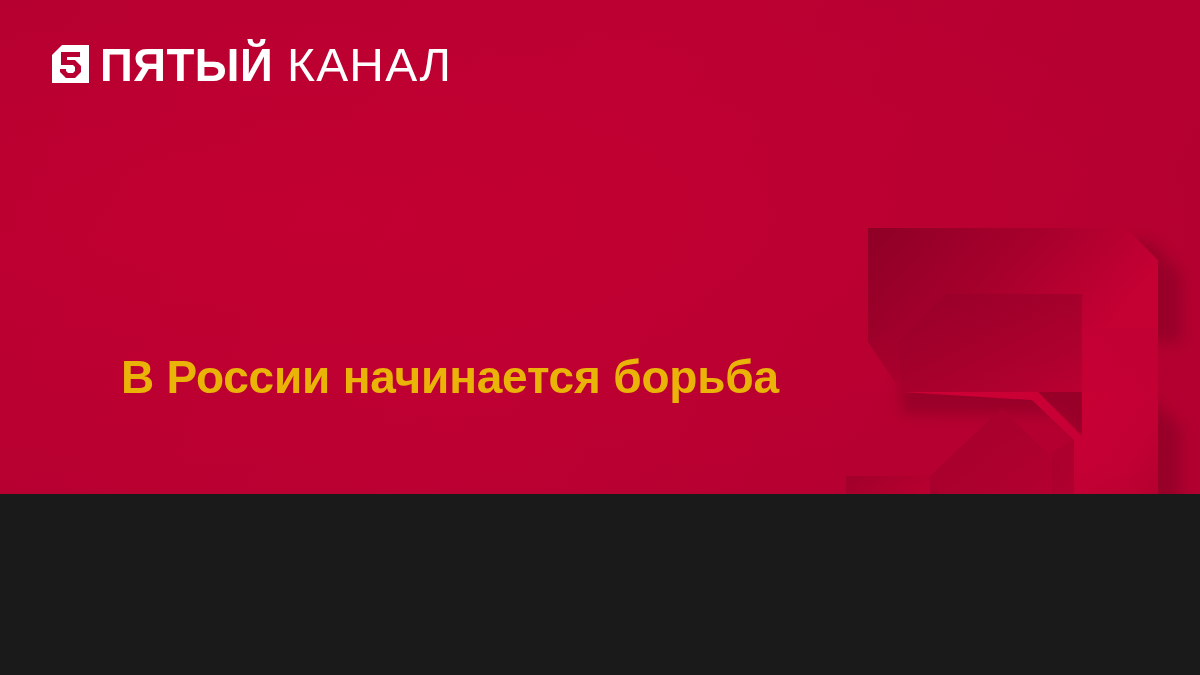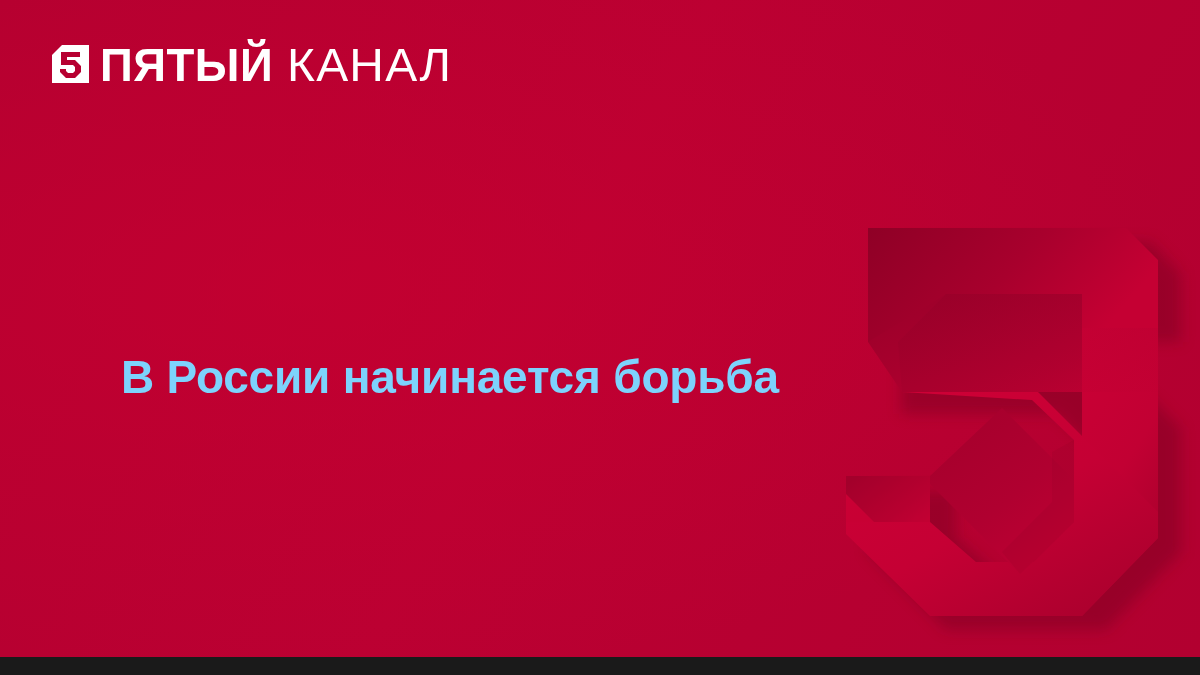--- a/index.html
+++ b/index.html
@@ -4,21 +4,21 @@
 <title>Card</title>
 <style>
   html, body {
     margin: 0;
     padding: 0;
     background: #1a1a1a;
   }
   #card {
     position: relative;
     width: 1200px;
-    height: 657px;
+    height: 494px;
     overflow: hidden;
     background: #b70031;
     font-family: "Liberation Sans", "DejaVu Sans", sans-serif;
     -webkit-font-smoothing: antialiased;
   }
 
   
   .bg-base {
     position: absolute;
     inset: 0;
@@ -90,21 +90,21 @@
     transform: scaleX(1.02);
     transform-origin: left center;
   }
 
   
   .headline {
     position: absolute;
     left: 121px;
     top: 318px;
     width: 760px;
-    color: #7dd3fc;
+    color: #eab308;
     font-size: 46px;
     font-weight: 700;
     line-height: 57px;
     letter-spacing: -0.2px;
   }
   .headline .line {
     display: block;
     white-space: nowrap;
   }
 </style>

